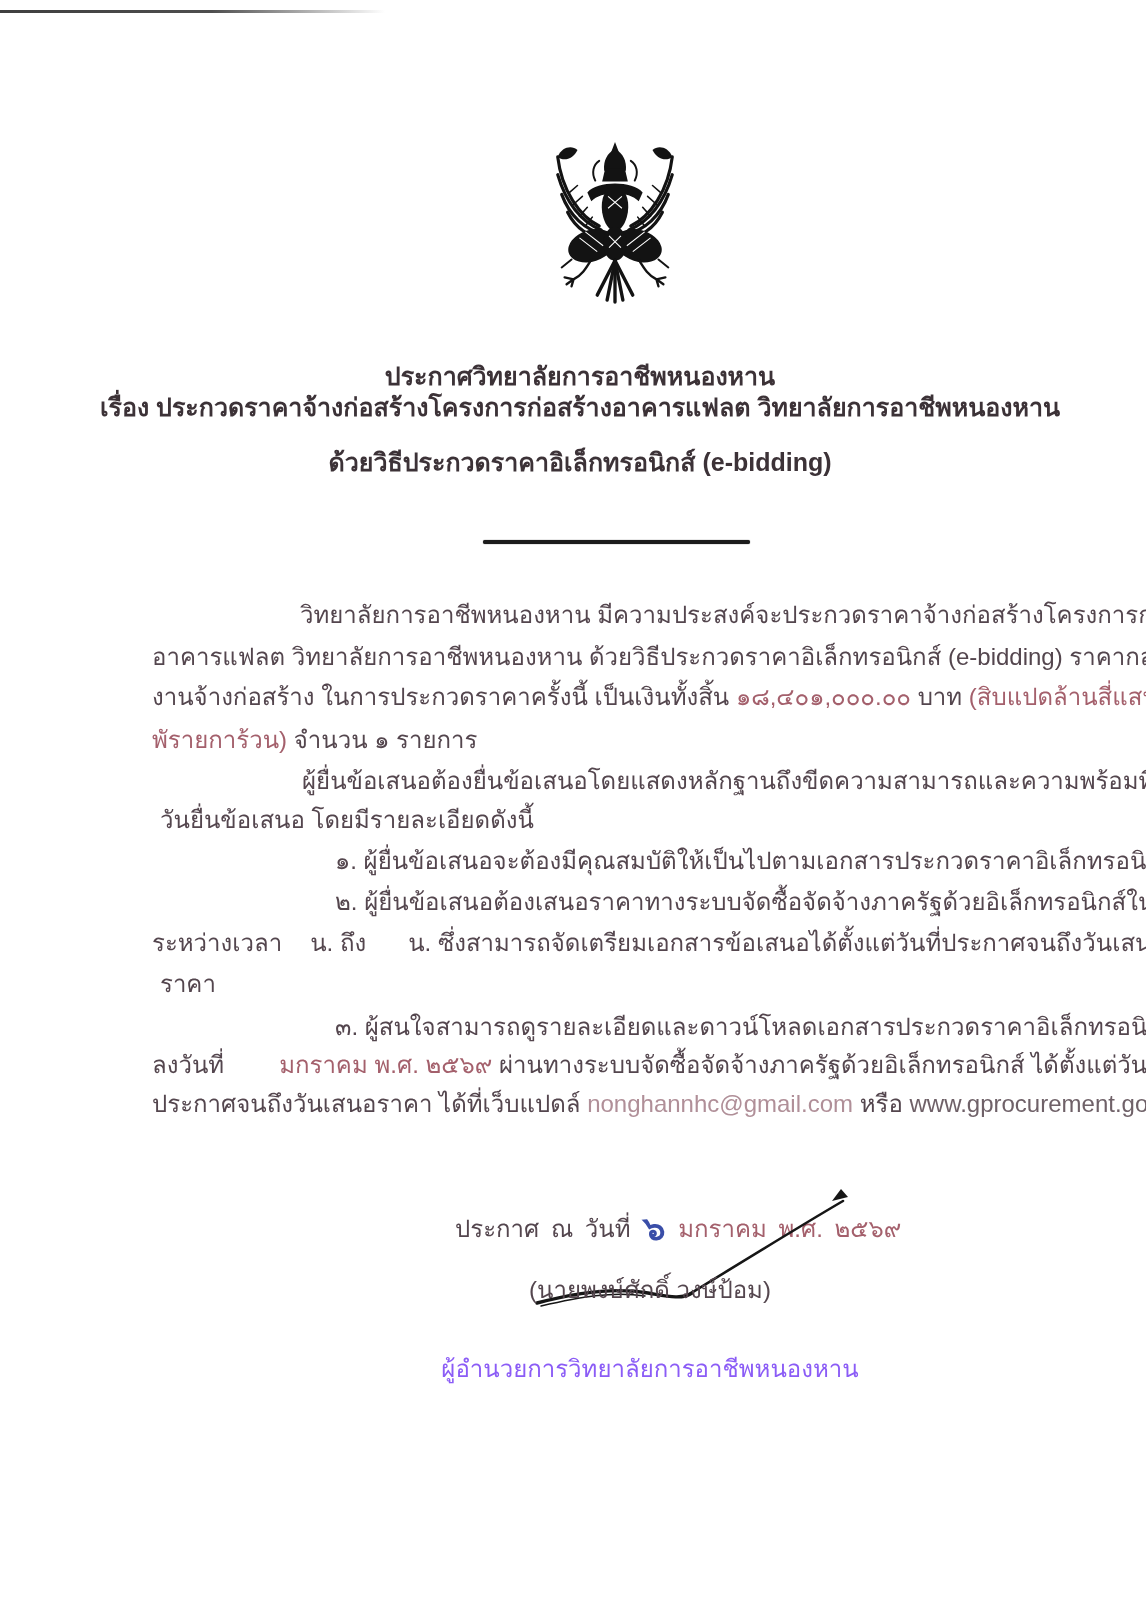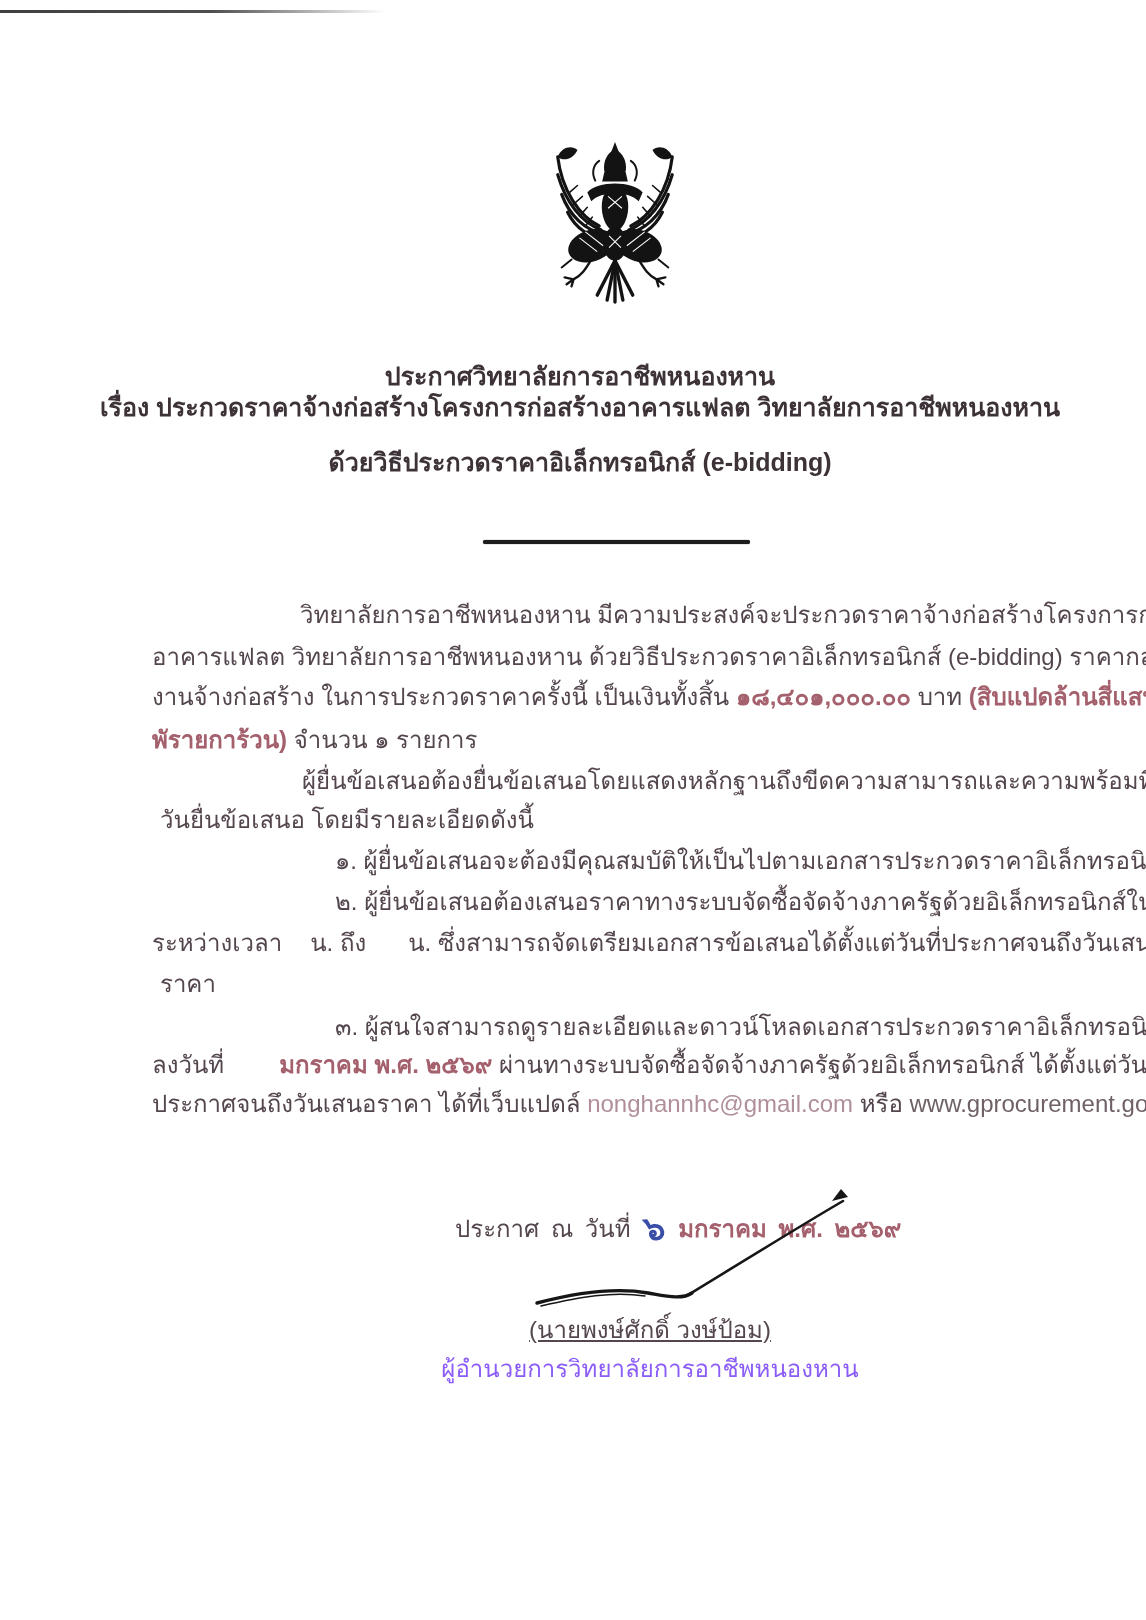--- a/index.html
+++ b/index.html
@@ -3,21 +3,21 @@
 <meta charset="utf-8">
 <style>
   html,body { margin:0; padding:0; background:#ffffff; }
   .page {
     position:relative; width:1146px; height:1620px; background:#ffffff;
     font-family:"Liberation Sans", sans-serif; overflow:hidden;
   }
   .ln { position:absolute; white-space:nowrap; font-size:24px; line-height:40px; height:40px; color:#54464e; }
   .title-ln { font-weight:bold; color:#3c3237; font-size:25px; }
   .center-block { left:40px; width:1080px; text-align:center; }
-  .pink { color:#a4606c;font-weight:bold; }
+  .pink { color:#a4606c; }
   .pinklight { color:#b08f98; }
   .urlgray { color:#6f6168; }
   .gap28 { display:inline-block; width:28px; }
   .gap42 { display:inline-block; width:42px; }
   .gap55 { display:inline-block; width:55px; }
   .announce { word-spacing:5px; }
   .day-hand {
     color:#3a4ea8; font-size:34px; font-weight:bold; display:inline-block;
     transform:rotate(-6deg) translateY(3px); margin:0 14px 0 12px;
   }
@@ -106,16 +106,16 @@
 
   <svg class="signature" width="360" height="135" viewBox="510 1178 360 135">
     <g stroke="#161616" fill="none" stroke-linecap="round">
       <path d="M537 1303 C575 1293 615 1287 648 1293 C666 1296 682 1300 692 1293" stroke-width="3.4"></path>
       <path d="M541 1306 C580 1297 612 1291 645 1296" stroke-width="1.4"></path>
       <path d="M688 1295 C726 1272 790 1232 843 1201" stroke-width="2.6"></path>
     </g>
     <path d="M848 1197 l-16 4 l9 -12 z" fill="#161616"></path>
   </svg>
 
-  <div class="ln name-block" style="top:1310px;text-decoration:underline;">(นายพงษ์ศักดิ์ วงษ์ป้อม)</div>
+  <div class="ln name-block" style="top:1270px;">(นายพงษ์ศักดิ์ วงษ์ป้อม)</div>
   <div class="ln name-block" style="top:1349px; color:#8b5cf6;">ผู้อำนวยการวิทยาลัยการอาชีพหนองหาน</div>
 
 </div>
 
 </body></html>

